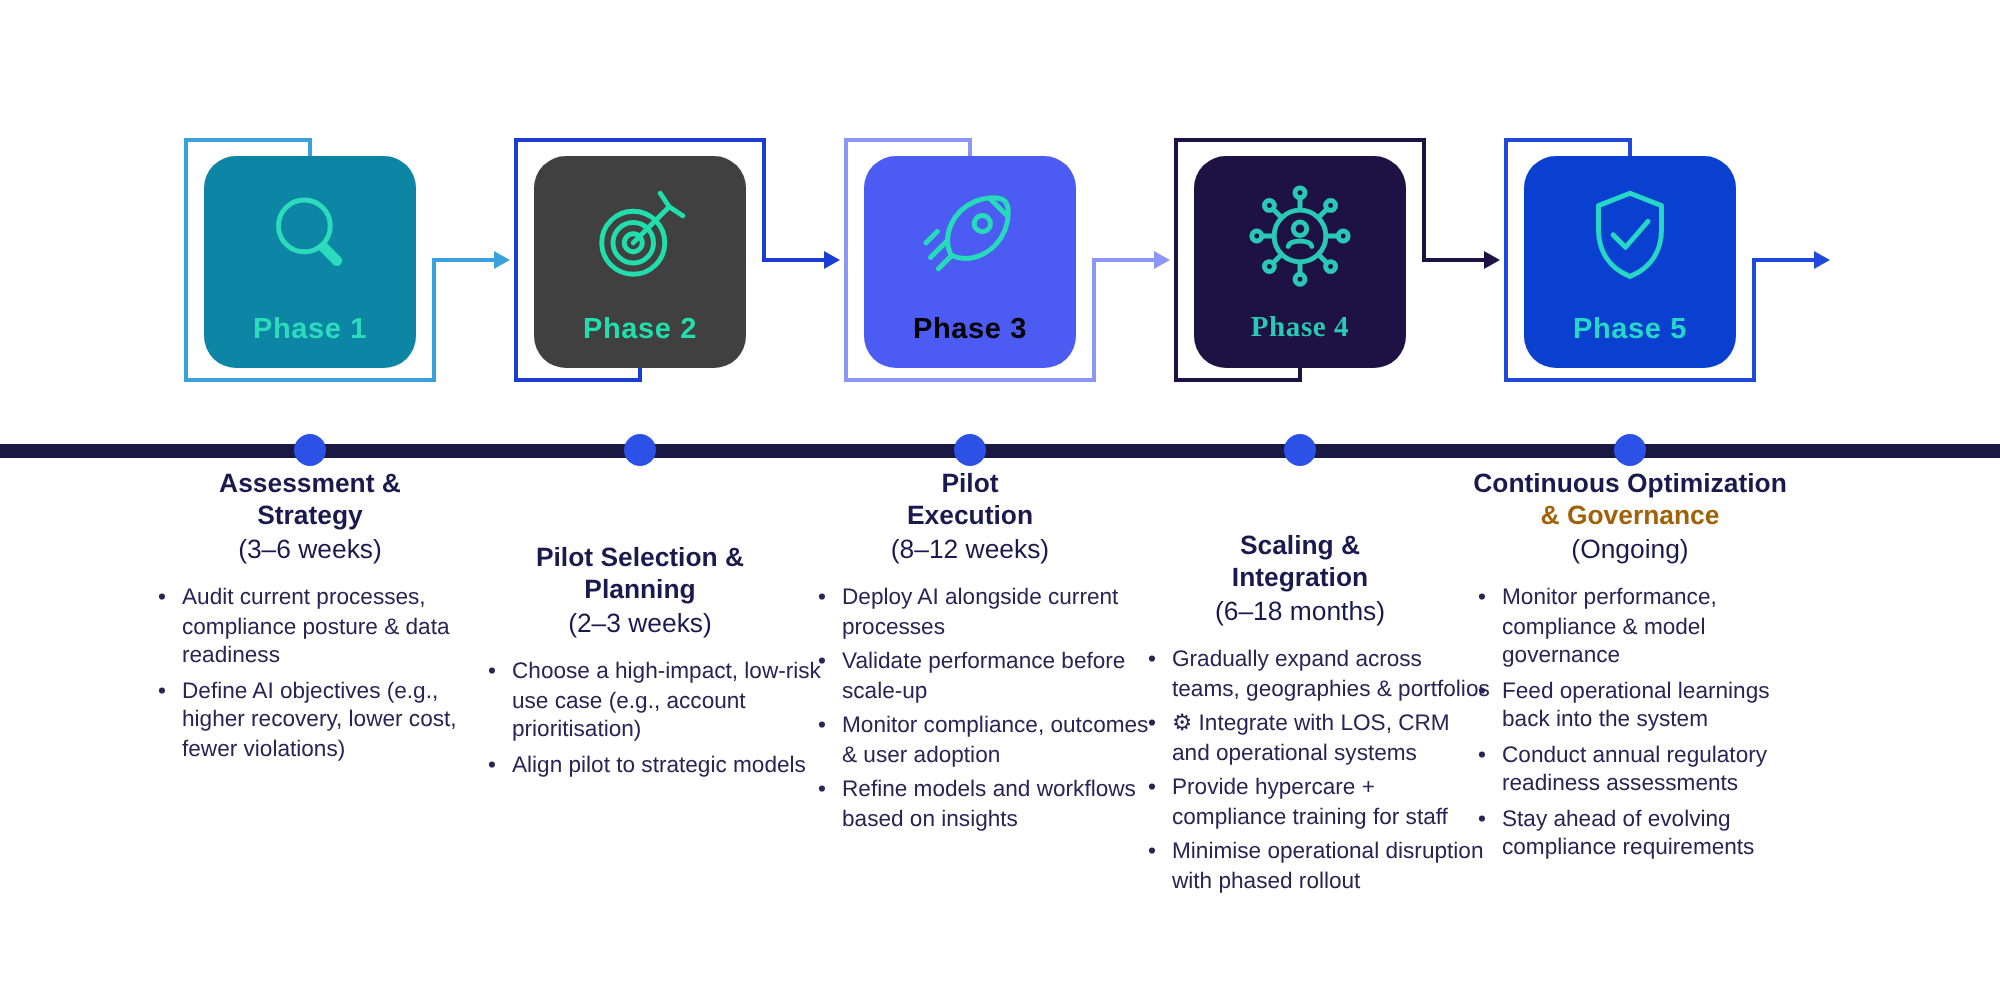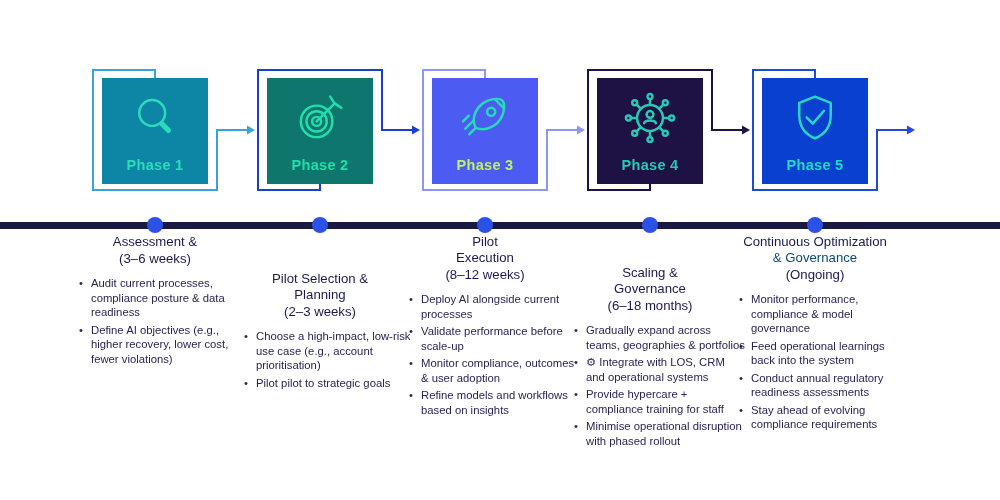--- a/index.html
+++ b/index.html
@@ -1,27 +1,27 @@
 <!DOCTYPE html>
 <html><head>
 <meta charset="utf-8">
 <style>
   html,body{margin:0;padding:0;background:#fff;}
   .canvas{position:relative;width:1000px;height:500px;background:#fff;overflow:hidden;
           font-family:"Liberation Sans","DejaVu Sans",sans-serif;}
   .connectors{position:absolute;left:0;top:0;z-index:1;}
   .phase-box{position:absolute;top:78px;width:106px;height:106px;z-index:2;box-sizing:border-box;
              display:flex;flex-direction:column;align-items:center;justify-content:space-between;
-             padding:13px 0 11px;}
+             padding:13px 0 11px;border-radius:16px;}
   .phase-icon svg{width:54px;height:54px;display:block;}
   .phase-label{font-weight:bold;font-size:14.5px;letter-spacing:.3px;}
   .timeline-bar{position:absolute;left:0;top:222px;width:1000px;height:7px;z-index:1;}
   .timeline-dot{position:absolute;top:217px;width:16px;height:16px;border-radius:50%;z-index:2;}
   .phase-col{position:absolute;top:234px;width:190px;z-index:1;}
-  .col-title{font-weight:normal;font-size:13.2px;line-height:16px;text-align:center;}
+  .col-title{font-weight:bold;font-size:13.2px;line-height:16px;text-align:center;}
   .col-duration{font-size:13.2px;line-height:15px;text-align:center;margin-top:1px;}
   .phase-col ul{margin:10px 0 0 18px;padding:0;width:172px;list-style:none;
                 font-size:11.3px;line-height:14.5px;text-align:left;}
   .phase-col li{position:relative;padding-left:13px;margin-bottom:3px;}
   .phase-col li::before{content:"\2022";position:absolute;left:1px;top:0;}
 </style>
 </head>
 <body>
 
 <div class="canvas">
@@ -44,72 +44,73 @@
           <svg viewBox="0 0 48 48" fill="none" stroke="currentColor" stroke-width="2.2" stroke-linecap="round" stroke-linejoin="round">
             <circle cx="21.5" cy="19.5" r="11.5"></circle>
             <path d="M30 29 L36 35" stroke-width="4.6"></path>
           </svg>
         </span>
         <span class="phase-label" style="color:#2BDBBC">Phase 1</span>
       </div>
       <div class="timeline-dot" style="left: 147px; background: rgb(43, 81, 230);"></div>
       <div class="phase-col" style="left: 60px;">
         <div class="col-title" style="color:#1B1A4E">Assessment &amp;</div>
+        <div class="col-title" style="color:#1B1A4E">Strategy</div>
         <div class="col-duration" style="color:#1B1A4E">(3–6 weeks)</div>
         <ul style="color:#2B2353">
           <li>Audit current processes, compliance posture &amp; data readiness</li>
           <li>Define AI objectives (e.g., higher recovery, lower cost, fewer violations)</li>
         </ul>
       </div>
-      <div class="phase-box" style="left: 267px; background: #0f766e;">
+      <div class="phase-box" style="left: 267px; background: #404040;">
         <span class="phase-icon" style="color:#21DEAD">
           <svg viewBox="0 0 48 48" fill="none" stroke="currentColor" stroke-width="2.2" stroke-linecap="round" stroke-linejoin="round">
             <circle cx="21" cy="27" r="14"></circle>
             <circle cx="21" cy="27" r="9"></circle>
             <circle cx="21" cy="27" r="4"></circle>
             <path d="M21 27 L37 11"></path>
             <path d="M33 5 L37 11 L43 15"></path>
           </svg>
         </span>
         <span class="phase-label" style="color:#21DEAD">Phase 2</span>
       </div>
       <div class="timeline-dot" style="left: 312px; background: rgb(43, 81, 230);"></div>
       <div class="phase-col" style="left: 225px; margin-top: 37px;">
         <div class="col-title" style="color:#1B1A4E">Pilot Selection &amp;</div>
         <div class="col-title" style="color:#1B1A4E">Planning</div>
         <div class="col-duration" style="color:#1B1A4E">(2–3 weeks)</div>
         <ul style="color:#2B2353">
           <li>Choose a high-impact, low-risk use case (e.g., account prioritisation)</li>
-          <li>Pilot pilot to strategic goals</li>
+          <li>Align pilot to strategic models</li>
         </ul>
       </div>
       <div class="phase-box" style="left: 432px; background: rgb(76, 91, 241);">
         <span class="phase-icon" style="color:#26DBB9">
           <svg viewBox="0 0 48 48" fill="none" stroke="currentColor" stroke-width="2.2" stroke-linecap="round" stroke-linejoin="round">
             <path d="M15.5 32.5 C11.5 24 16 13 26.5 8.5 C31.5 6.5 37.5 6.5 39.5 8.5 C41.5 10.5 41.5 16.5 39.5 21.5 C35 32 24 36.5 15.5 32.5 Z"></path>
             <circle cx="29.5" cy="18.5" r="3.6"></circle>
             <path d="M33 7.5 L40.5 15"></path>
             <path d="M6.5 33.5 L13.5 26.5 M10 38.5 L16 32.5 M4.5 27 L9.5 22"></path>
           </svg>
         </span>
-        <span class="phase-label" style="color:#bef264">Phase 3</span>
+        <span class="phase-label" style="color:#000000">Phase 3</span>
       </div>
       <div class="timeline-dot" style="left: 477px; background: rgb(43, 81, 230);"></div>
       <div class="phase-col" style="left: 390px;">
         <div class="col-title" style="color:#1B1A4E">Pilot</div>
         <div class="col-title" style="color:#1B1A4E">Execution</div>
         <div class="col-duration" style="color:#1B1A4E">(8–12 weeks)</div>
         <ul style="color:#2B2353">
           <li>Deploy AI alongside current processes</li>
           <li>Validate performance before scale-up</li>
           <li>Monitor compliance, outcomes &amp; user adoption</li>
           <li>Refine models and workflows based on insights</li>
         </ul>
       </div>
-      <div class="phase-box" style="left: 597px; background: rgb(29, 18, 67);">
+      <div class="phase-box" style="left: 597px; background: rgb(29, 18, 67); font-family: Liberation Serif, serif;">
         <span class="phase-icon" style="color:#2AC9B5">
           <svg viewBox="0 0 48 48" fill="none" stroke="currentColor" stroke-width="2.2" stroke-linecap="round" stroke-linejoin="round">
             <circle cx="24" cy="24" r="11.5"></circle>
             <circle cx="24" cy="20.8" r="3"></circle>
             <path d="M18.8 28.6 C19.4 25.4 28.6 25.4 29.2 28.6"></path>
             <path d="M36 24 L41 24 M32.5 32.5 L36 36 M24 36 L24 41 M15.5 32.5 L12 36 M12 24 L7 24 M15.5 15.5 L12 12 M24 12 L24 7 M32.5 15.5 L36 12"></path>
             <circle cx="43.2" cy="24" r="2.2"></circle>
             <circle cx="37.6" cy="37.6" r="2.2"></circle>
             <circle cx="24" cy="43.2" r="2.2"></circle>
             <circle cx="10.4" cy="37.6" r="2.2"></circle>
@@ -117,42 +118,42 @@
             <circle cx="10.4" cy="10.4" r="2.2"></circle>
             <circle cx="24" cy="4.8" r="2.2"></circle>
             <circle cx="37.6" cy="10.4" r="2.2"></circle>
           </svg>
         </span>
         <span class="phase-label" style="color:#2AC9B5">Phase 4</span>
       </div>
       <div class="timeline-dot" style="left: 642px; background: rgb(43, 81, 230);"></div>
       <div class="phase-col" style="left: 555px; margin-top: 31px;">
         <div class="col-title" style="color:#1B1A4E">Scaling &amp;</div>
-        <div class="col-title" style="color:#1B1A4E">Governance</div>
+        <div class="col-title" style="color:#1B1A4E">Integration</div>
         <div class="col-duration" style="color:#1B1A4E">(6–18 months)</div>
         <ul style="color:#2B2353">
           <li>Gradually expand across teams, geographies &amp; portfolios</li>
           <li>⚙ Integrate with LOS, CRM and operational systems</li>
           <li>Provide hypercare + compliance training for staff</li>
           <li>Minimise operational disruption with phased rollout</li>
         </ul>
       </div>
       <div class="phase-box" style="left: 762px; background: rgb(10, 64, 207);">
         <span class="phase-icon" style="color:#27D7C5">
           <svg viewBox="0 0 48 48" fill="none" stroke="currentColor" stroke-width="2.2" stroke-linecap="round" stroke-linejoin="round">
             <path d="M24 5 L38 10.5 L38 21 C38 31.5 32.5 38.5 24 42 C15.5 38.5 10 31.5 10 21 L10 10.5 Z"></path>
             <path d="M16.5 23.5 L22 29 L32 17.5"></path>
           </svg>
         </span>
         <span class="phase-label" style="color:#27D7C5">Phase 5</span>
       </div>
       <div class="timeline-dot" style="left: 807px; background: rgb(43, 81, 230);"></div>
       <div class="phase-col" style="left: 720px;">
         <div class="col-title" style="color:#1B1A4E">Continuous Optimization</div>
-        <div class="col-title" style="color:#0c4a6e">&amp; Governance</div>
+        <div class="col-title" style="color:#a16207">&amp; Governance</div>
         <div class="col-duration" style="color:#1B1A4E">(Ongoing)</div>
         <ul style="color:#2B2353">
           <li>Monitor performance, compliance &amp; model governance</li>
           <li>Feed operational learnings back into the system</li>
           <li>Conduct annual regulatory readiness assessments</li>
           <li>Stay ahead of evolving compliance requirements</li>
         </ul>
       </div>
     </div>
 </div>

